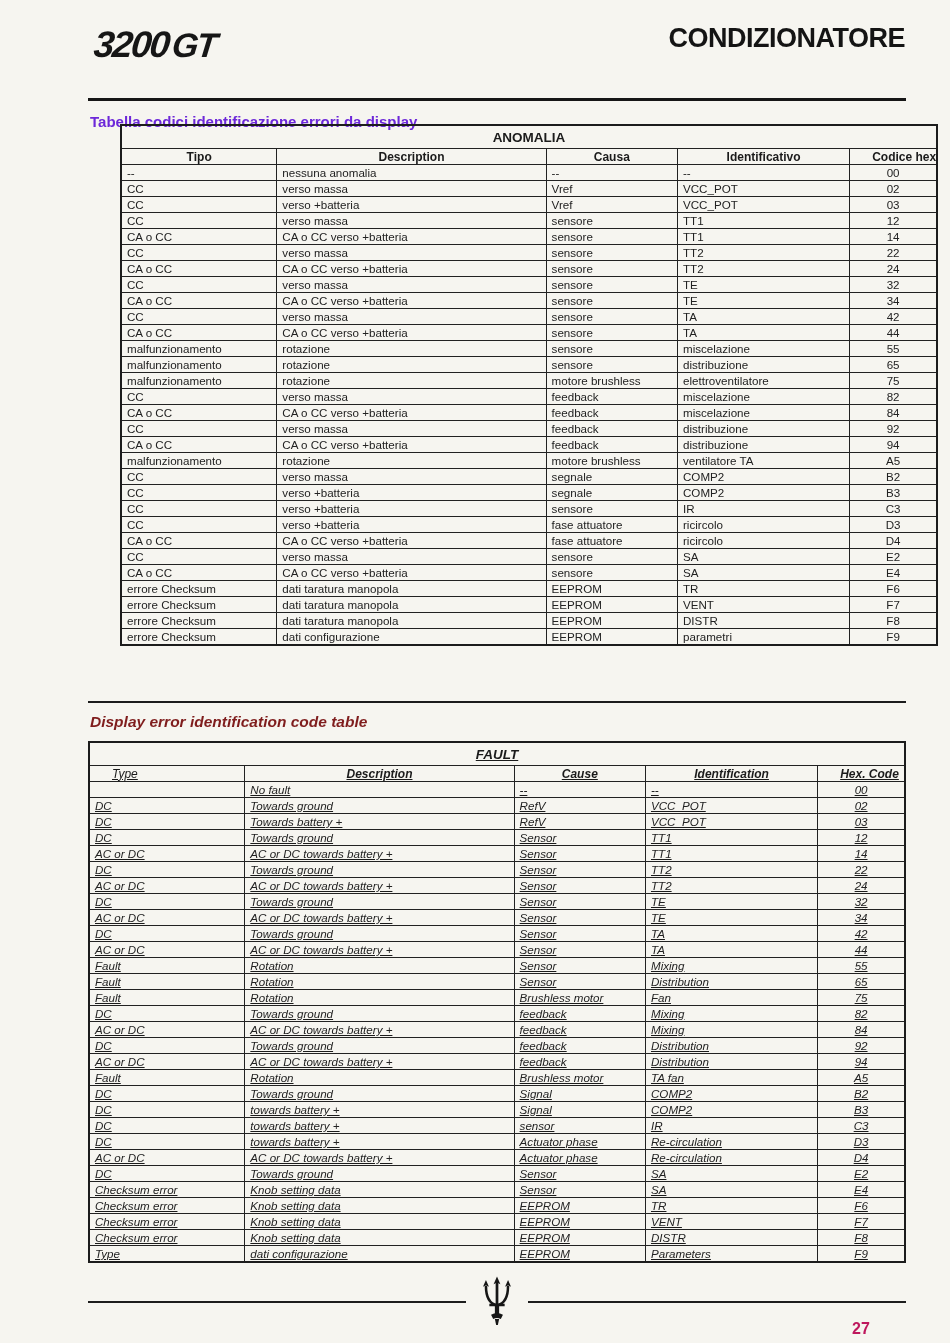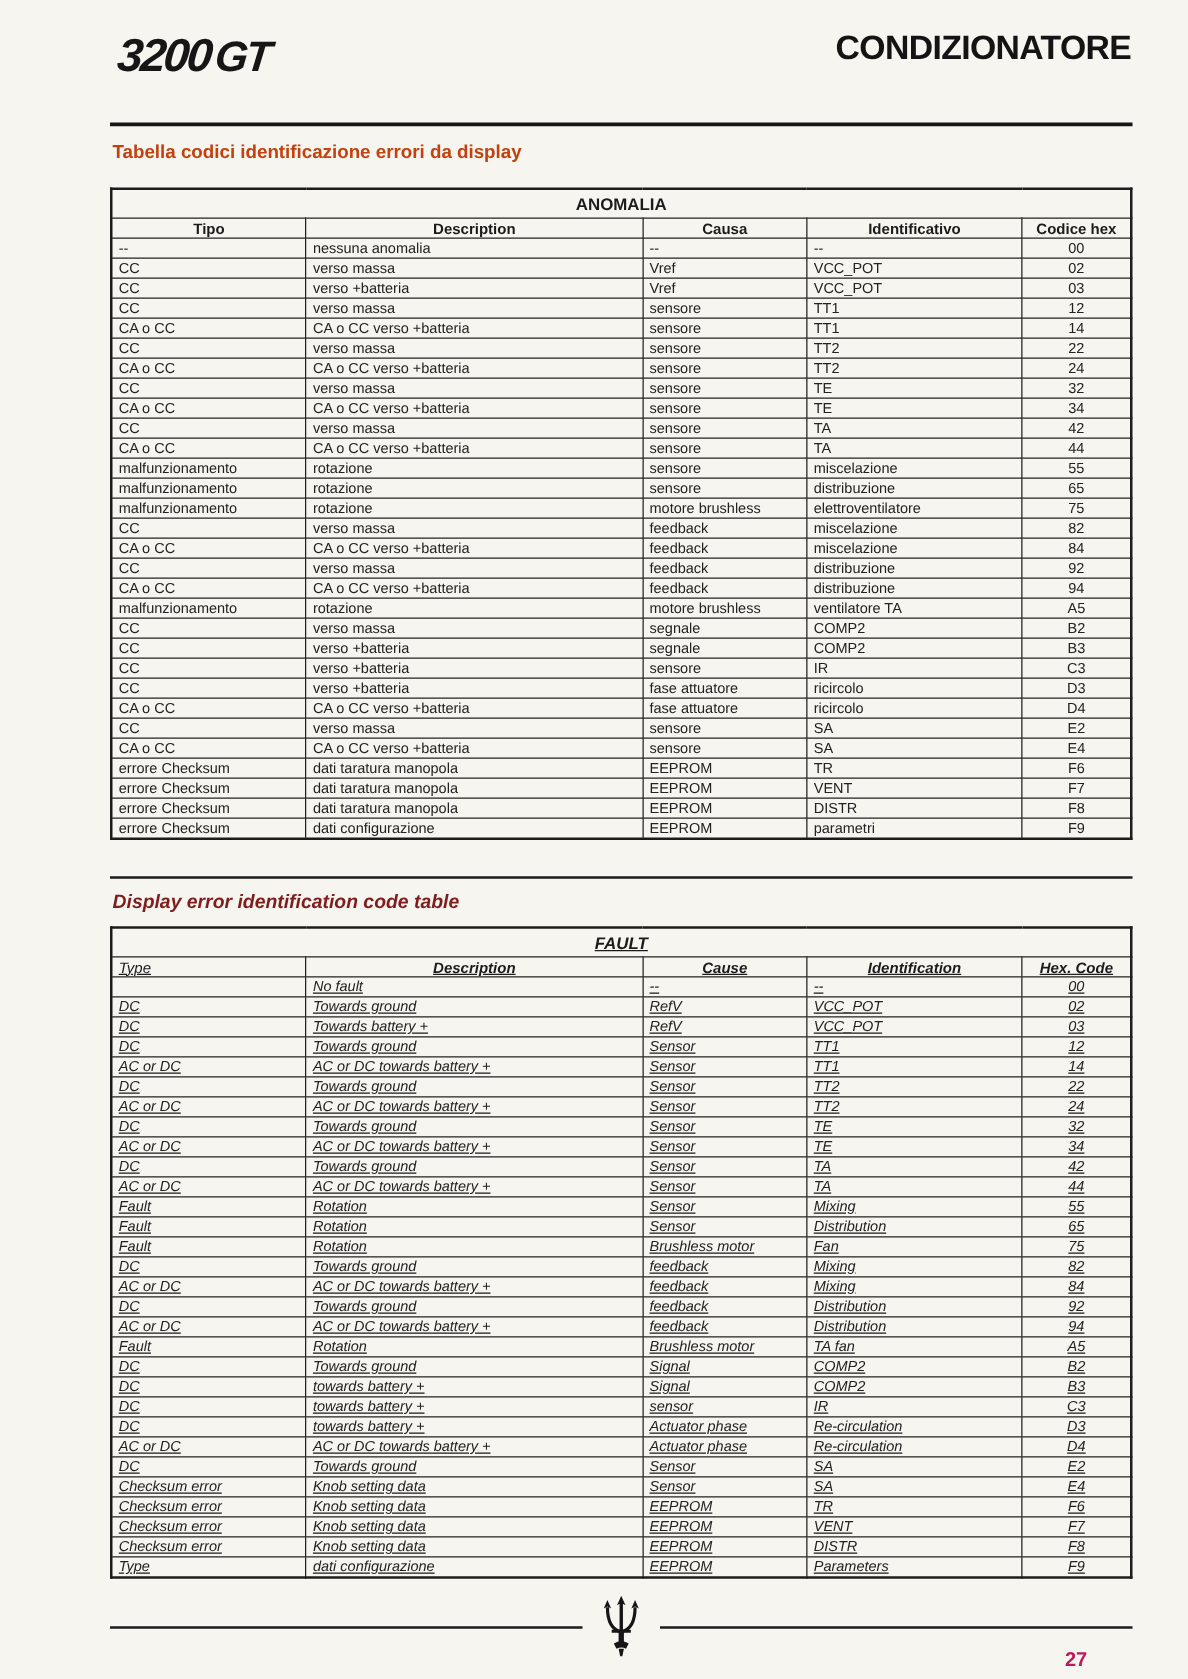--- a/index.html
+++ b/index.html
@@ -13,36 +13,36 @@
     position:absolute;left:94px;top:24px;
     font-style:italic;font-weight:900;letter-spacing:-2px;
     transform:skewX(-6deg);white-space:nowrap;color:#161616;
   }
   .logo .n{font-size:37px;}
   .logo .gt{font-size:34px;margin-left:4px;}
   .titles{position:absolute;top:23px;right:45px;text-align:left;line-height:1.12;color:#141414;}
   .titles .t1{font-size:27px;font-weight:700;letter-spacing:-.5px;}
   .titles .t2{font-size:27px;font-weight:700;font-style:italic;letter-spacing:-.5px;}
   .rule-top{position:absolute;left:88px;top:98px;width:818px;height:3px;background:#161616;}
-  .heading-it{position:absolute;left:90px;top:113px;font-size:15px;font-weight:700;color:#c2410c;}
+  .heading-it{position:absolute;left:90px;top:113px;font-size:15px;font-weight:700;color:#6d28d9;}
   .heading-en{position:absolute;left:90px;top:713px;font-size:15.5px;font-weight:700;font-style:italic;color:#7f1d1d;}
   .rule-mid{position:absolute;left:88px;top:701px;width:818px;height:2px;background:#1c1c1c;}
 
   
   .tbl{
     position:absolute;left:88px;width:818px;
     border-collapse:collapse;table-layout:fixed;
     border:2px solid #1c1c1c;background:transparent;
   }
-  .tbl-it{top:150px;}
+  .tbl-it{top:124px;margin-left:32px;}
   .tbl-en{top:741px;text-decoration:underline;}
   .tbl th,.tbl td{border:1px solid #222;overflow:hidden;white-space:nowrap;}
   .tbl .tbl-title{height:20px;font-size:13.5px;font-weight:700;text-align:center;}
   .tbl-en .tbl-title{font-style:italic;}
-  .tbl thead tr.cols th{height:15px;font-size:12px;font-weight:700;text-align:center;padding:0 5px;}
+  .tbl thead tr.cols th{height:15px;font-size:12px;font-weight:700;text-align:center;padding:0 22px;}
   .tbl-en thead tr.cols th{font-style:italic;}
   .tbl-en thead tr.cols th.first{text-align:left;font-weight:400;}
   .tbl tbody td{height:15px;font-size:11.6px;line-height:13px;padding:0 5px;text-align:left;color:#222;}
   .tbl tbody td:last-child{text-align:center;}
   .tbl-en tbody td{font-style:italic;}
 
   
   .footer{position:absolute;left:88px;top:1276px;width:818px;display:flex;align-items:center;gap:14px;}
   .footer .seg{flex:1;height:2px;background:#1d1d1d;}
   .trident{flex:0 0 auto;display:block;}

